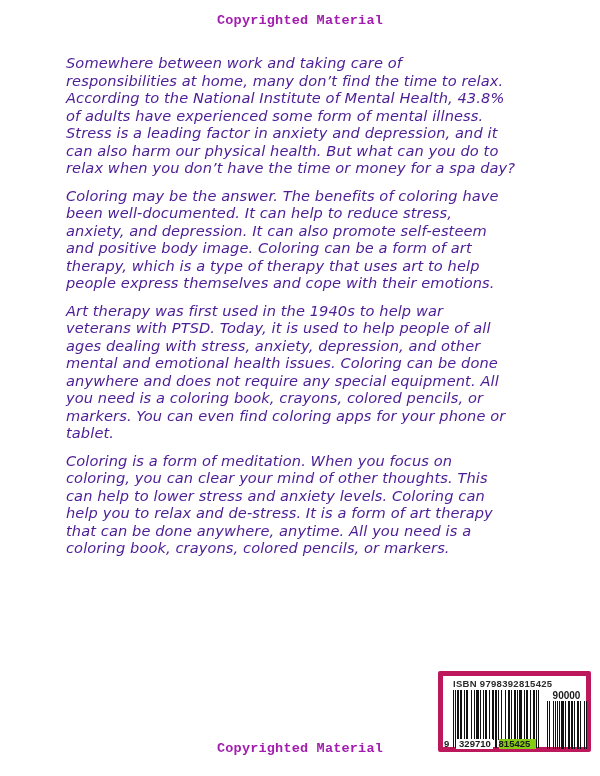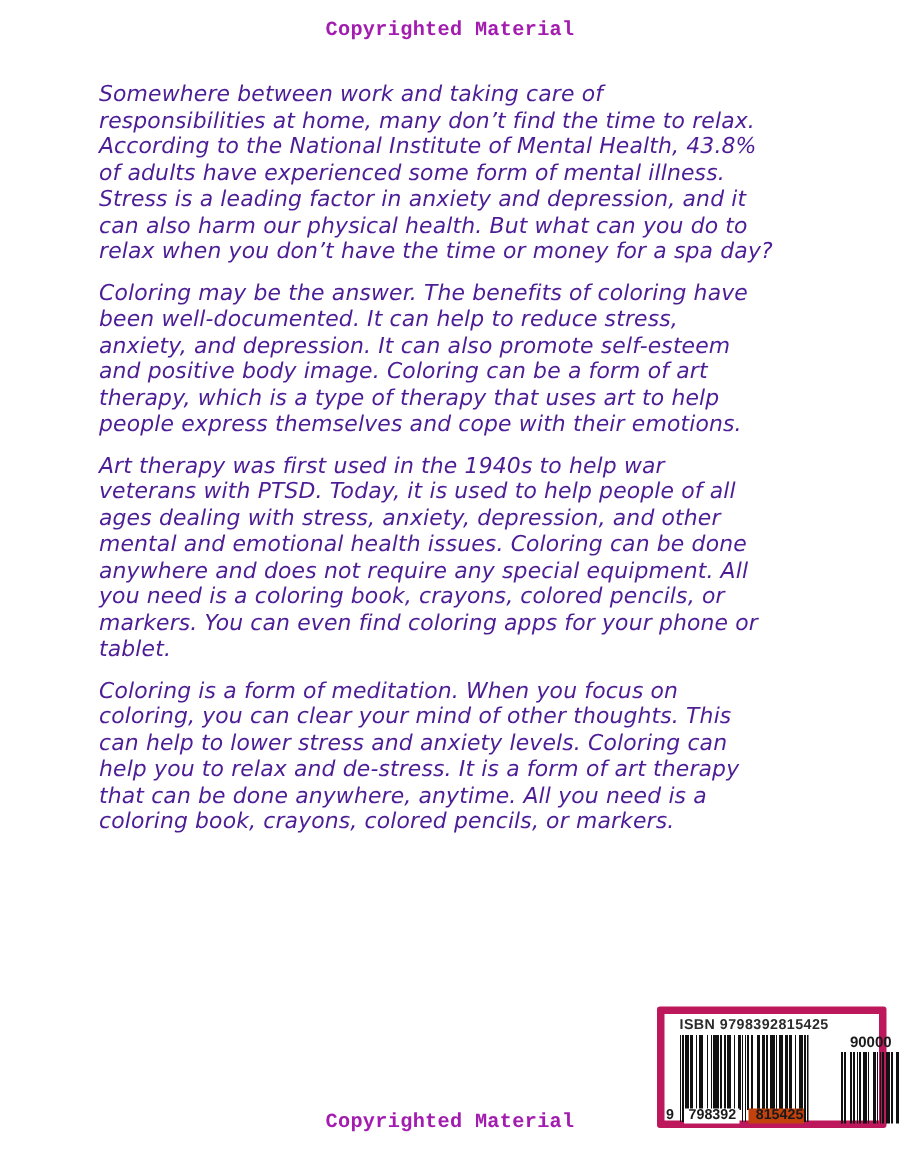--- a/index.html
+++ b/index.html
@@ -74,24 +74,24 @@
     position: absolute;
     bottom: -1px;
     font-size: 9.5px;
     font-weight: bold;
     color: #1a1a1a;
     background: transparent;
     line-height: 10px;
   }
   .bc-digit-9 { left: -9px; }
   .bc-group-left  { left: 4%;  width: 43%; text-align: center; background: #fff; }
-  .bc-group-right { left: 53%; width: 43%; text-align: right; background: #c2410c; }
+  .bc-group-right { left: 53%; width: 43%; text-align: left; background: #84cc16; }
 
   .supplement-wrap {
-    margin-left: 21px;
+    margin-left: 7px;
     display: flex;
     flex-direction: column;
     align-items: center;
     width: 41px;
   }
   .supplement-number {
     font-size: 10px;
     font-weight: bold;
     color: #1a1a1a;
     line-height: 11px;
@@ -189,21 +189,21 @@
             <rect x="81" y="0" width="1" height="50" fill="#111111"></rect>
             <rect x="82" y="0" width="1" height="50" fill="#111111"></rect>
             <rect x="85" y="0" width="1" height="50" fill="#111111"></rect>
             <rect x="88" y="0" width="1" height="50" fill="#111111"></rect>
             <rect x="89" y="0" width="1" height="50" fill="#111111"></rect>
             <rect x="90" y="0" width="1" height="50" fill="#111111"></rect>
             <rect x="92" y="0" width="1" height="58" fill="#111111"></rect>
             <rect x="94" y="0" width="1" height="58" fill="#111111"></rect>
           </svg>
         <span class="bc-digit bc-digit-9">9</span>
-        <span class="bc-digit bc-group-left">798392</span>
+        <span class="bc-digit bc-group-left">329710</span>
         <span class="bc-digit bc-group-right">815425</span>
       </div>
       <div class="supplement-wrap">
         <div class="supplement-number">90000</div>
         <svg id="ean5-svg" preserveAspectRatio="none" shape-rendering="crispEdges" viewBox="0 0 48 48">
             <rect x="1" y="0" width="1" height="48" fill="#111111"></rect>
             <rect x="3" y="0" width="1" height="48" fill="#111111"></rect>
             <rect x="4" y="0" width="1" height="48" fill="#111111"></rect>
             <rect x="8" y="0" width="1" height="48" fill="#111111"></rect>
             <rect x="10" y="0" width="1" height="48" fill="#111111"></rect>

